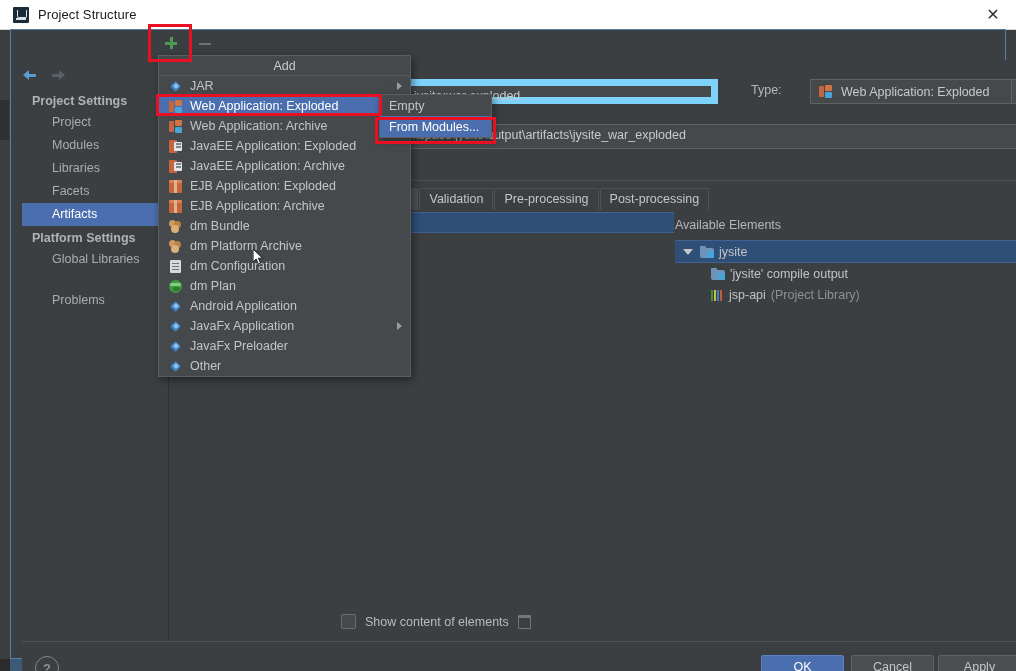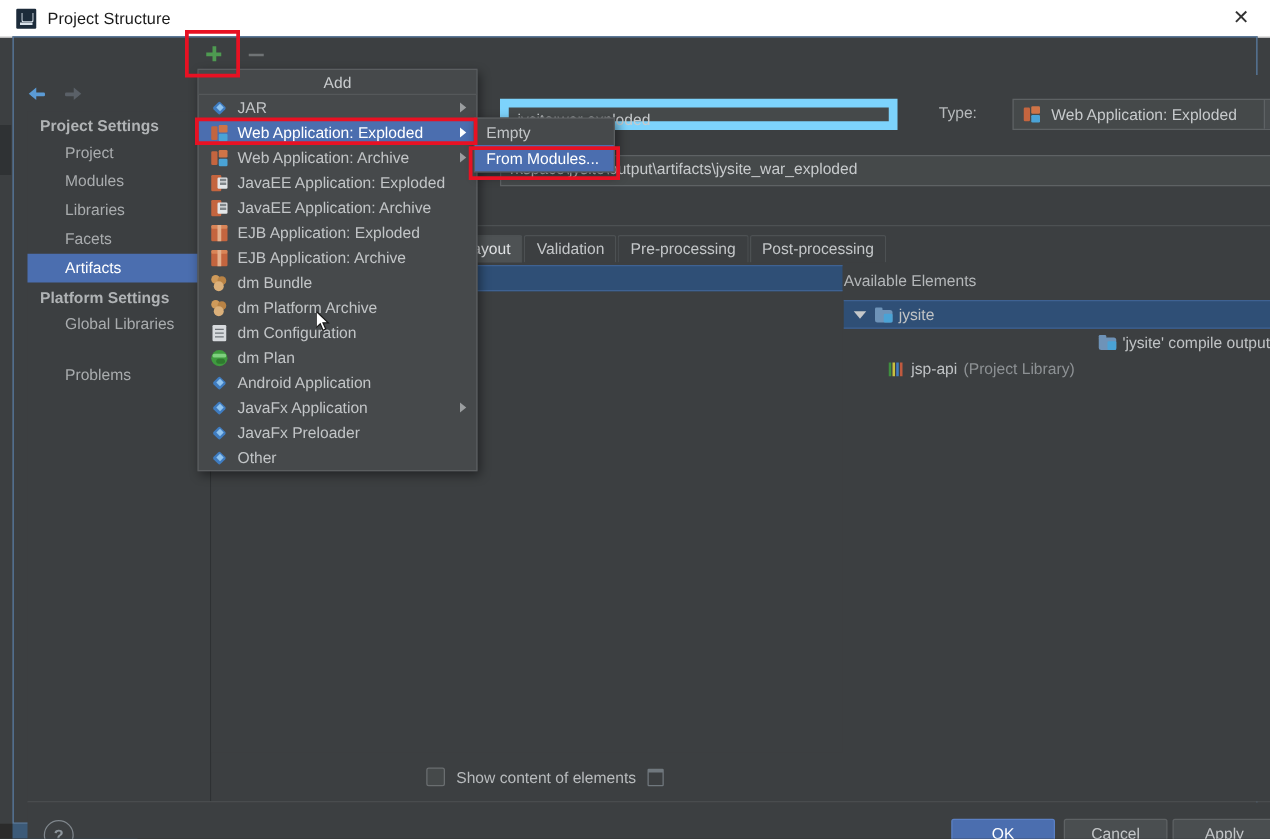--- a/index.html
+++ b/index.html
@@ -163,21 +163,21 @@
     position:absolute;top:13px;height:23px;width:83px;
     display:flex;align-items:center;justify-content:center;
     font-size:12.5px;border-radius:2px;box-sizing:border-box;
   }
   .btn.ok{left:739px;background:#4b6eaf;color:#ffffff;border:1px solid #5b80c4;}
   .btn.cancel{left:829px;background:#4a4e50;color:#c3c6c8;border:1px solid #5e6264;}
   .btn.apply{left:916px;background:#4a4e50;color:#c3c6c8;border:1px solid #5e6264;}
 
   
   .addmenu{
-    position:absolute;left:158px;top:55px;width:224px;
+    position:absolute;left:158px;top:55px;width:253px;
     background:#46494b;border:1px solid #5b5e60;box-sizing:border-box;
     box-shadow:2px 3px 8px rgba(0,0,0,.45);
   }
   .addmenu-title{
     height:19px;display:flex;align-items:center;justify-content:center;
     color:#c9ccce;font-size:12.5px;background:#46494b;border-bottom:1px solid #55585a;
   }
   .mi{
     height:20px;display:flex;align-items:center;gap:8px;padding-left:10px;
     color:#c2c5c7;font-size:12.5px;position:relative;
@@ -344,21 +344,21 @@
     <div class="avail">
       <div class="avrow sel" style="padding-left:8px;">
         <i class="tri"></i>
         <span class="ico-folder">
             <i class="t"></i>
             <i class="b"></i>
             <i class="g"></i>
           </span>
         <span>jysite</span>
       </div>
-      <div class="avrow" style="padding-left:36px;justify-content:flex-end;">
+      <div class="avrow" style="padding-left:36px;">
         <span class="ico-folder">
             <i class="t"></i>
             <i class="b"></i>
             <i class="g"></i>
           </span>
         <span>'jysite' compile output</span>
       </div>
       <div class="avrow" style="padding-left:36px;">
         <span class="ico-lib">
           <i style="background:#3f8f3f;"></i>

